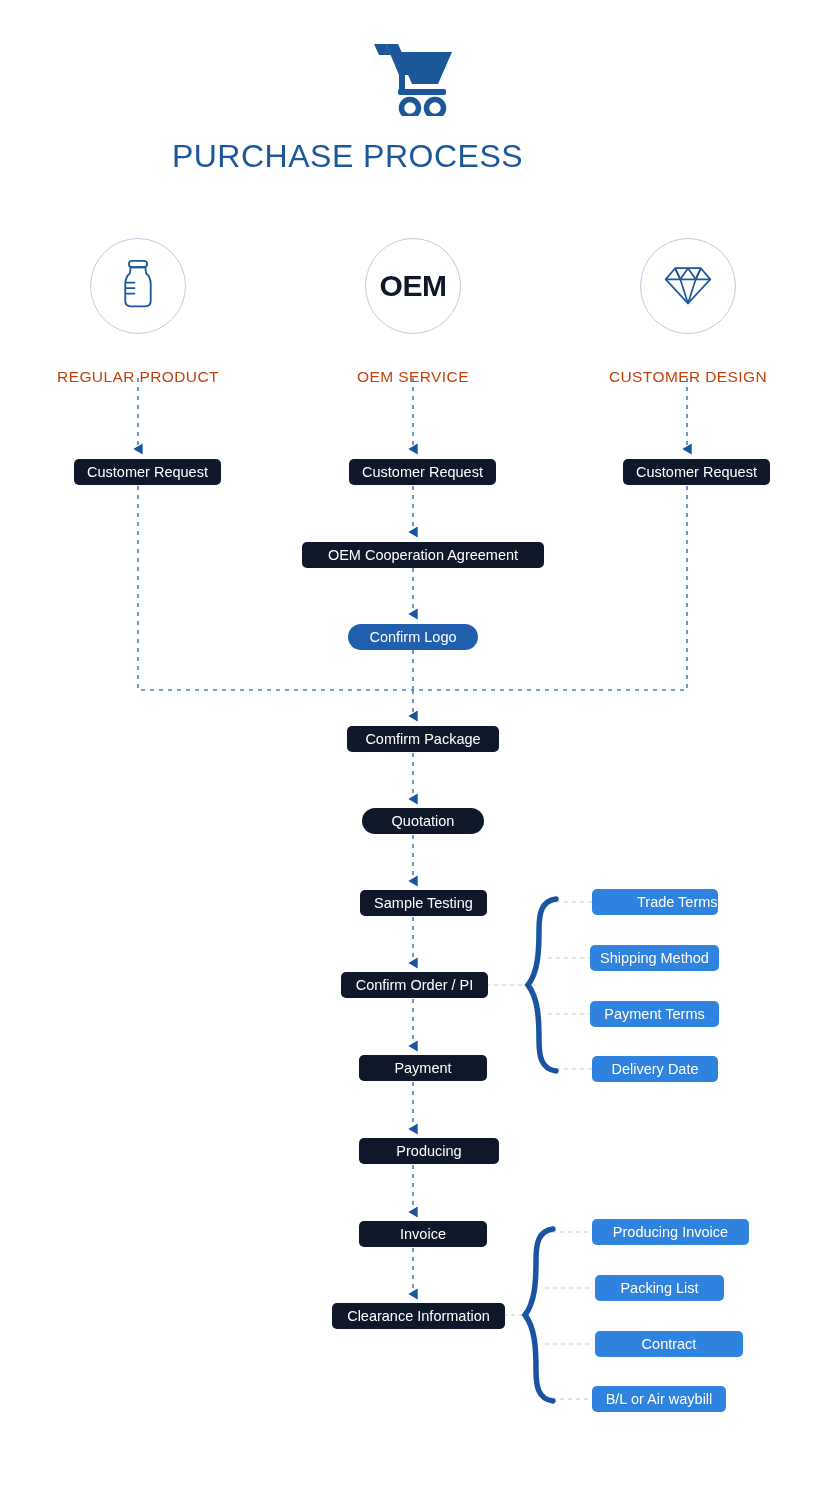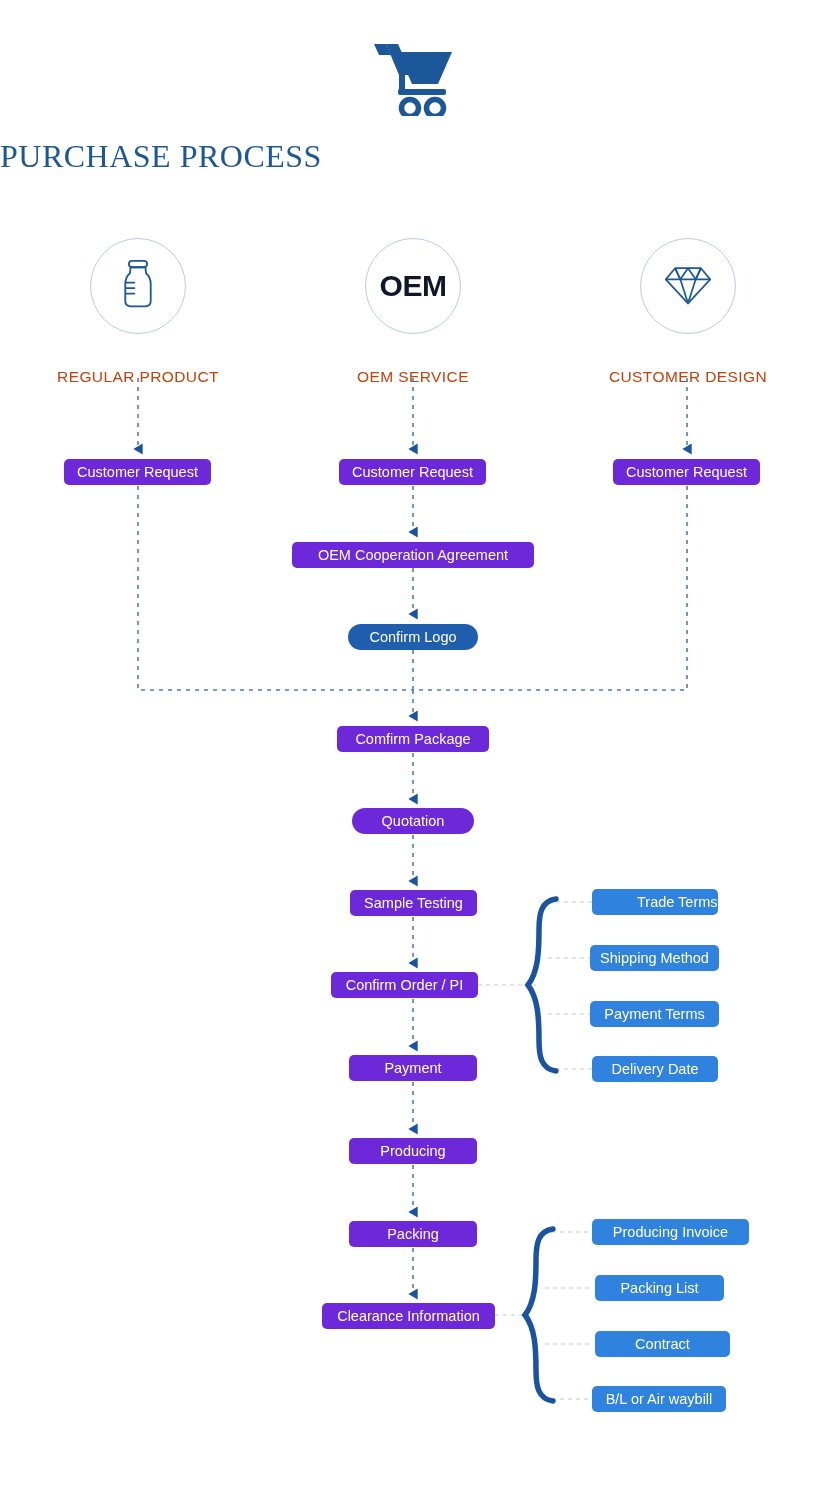--- a/index.html
+++ b/index.html
@@ -25,25 +25,25 @@
     left: 372px;
     top: 38px;
     width: 84px;
     height: 78px;
   }
   .page-title {
     position: absolute;
     left: 0;
     top: 138px;
     width: 695px;
-    text-align: left;
+    text-align: center;
     font-size: 32px;
     letter-spacing: 0.5px;
     color: #1c5899;
-    font-family: Liberation Serif, serif;
+    font-family: Liberation Sans, sans-serif;
   }
 
   
   .cat {
     position: absolute;
     width: 190px;
     text-align: center;
   }
   .cat-circle {
     width: 96px;
@@ -77,21 +77,21 @@
     height: 26px;
     line-height: 26px;
     border-radius: 5px;
     color: #ffffff;
     font-size: 14.5px;
     text-align: center;
     white-space: nowrap;
     box-sizing: border-box;
     padding: 0 10px;
   }
-  .box.dark  { background: #6d28d9; }
+  .box.dark  { background: #0f172a; margin-left: 10px; }
   .box.mid   { background: #1f5fae; border-radius: 13px; }
   .box.light { background: #2f82dd; }
 
   
   .connectors {
     position: absolute;
     left: 0;
     top: 0;
     width: 827px;
     height: 1500px;
@@ -219,27 +219,27 @@
   <div class="box dark" style="left:613px; top:459px; width:147px;">Customer Request</div>
 
   <div class="box dark" style="left:292px; top:542px; width:242px;">OEM Cooperation Agreement</div>
   <div class="box mid" style="left:348px; top:624px; width:130px;">Confirm Logo</div>
 
   <div class="box dark" style="left:337px; top:726px; width:152px;">Comfirm Package</div>
   <div class="box dark" style="left:352px; top:808px; width:122px;border-radius:13px;">Quotation</div>
   <div class="box dark" style="left:350px; top:890px; width:127px;">Sample Testing</div>
   <div class="box dark" style="left:331px; top:972px; width:147px;">Confirm Order / PI</div>
   <div class="box dark" style="left:349px; top:1055px; width:128px;">Payment</div>
-  <div class="box dark" style="left:349px; top:1138px; width:128px;">Producing</div>
-  <div class="box dark" style="left:349px; top:1221px; width:128px;">Packing</div>
+  <div class="box dark" style="left:349px; top:1138px; width:140px;">Producing</div>
+  <div class="box dark" style="left:349px; top:1221px; width:128px;">Invoice</div>
   <div class="box dark" style="left:322px; top:1303px; width:173px;">Clearance Information</div>
 
   <div class="box light" style="left:592px; top:889px; width:126px;padding-left:45px;">Trade Terms</div>
   <div class="box light" style="left:590px; top:945px; width:129px;">Shipping Method</div>
   <div class="box light" style="left:590px; top:1001px; width:129px;">Payment Terms</div>
   <div class="box light" style="left:592px; top:1056px; width:126px;">Delivery Date</div>
 
   <div class="box light" style="left:592px; top:1219px; width:157px;">Producing Invoice</div>
   <div class="box light" style="left:595px; top:1275px; width:129px;">Packing List</div>
-  <div class="box light" style="left:595px; top:1331px; width:135px;">Contract</div>
+  <div class="box light" style="left:595px; top:1331px; width:148px;">Contract</div>
   <div class="box light" style="left:592px; top:1386px; width:134px;">B/L or Air waybill</div>
 
 </div>
 
 </body></html>

